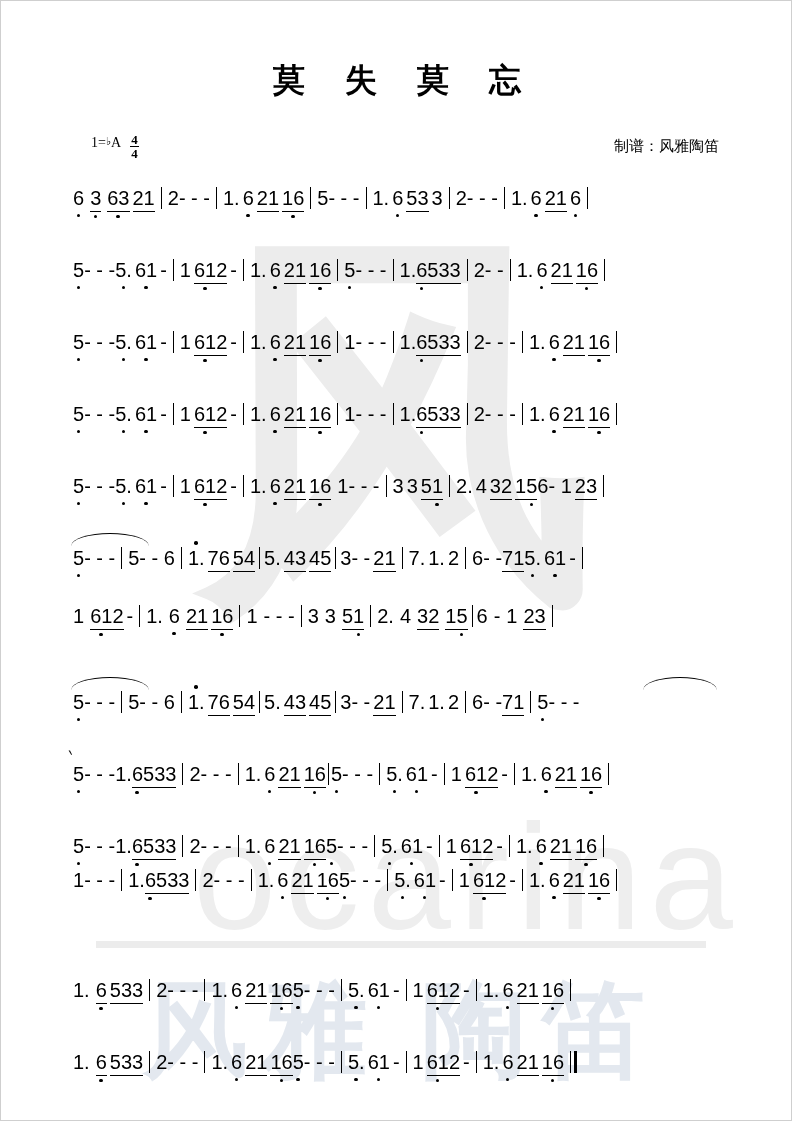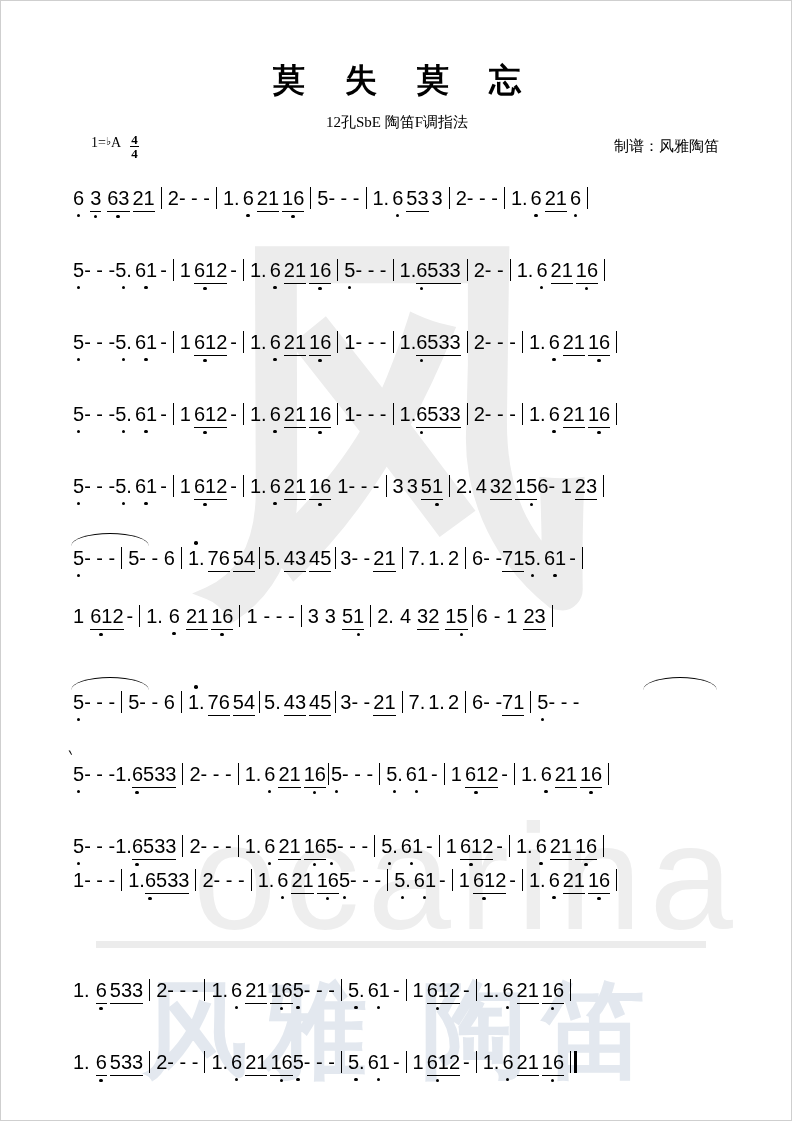--- a/index.html
+++ b/index.html
@@ -187,21 +187,20 @@
   <div class="watermark">
     <div class="wm-seal">风</div>
     <div class="wm-ocarina">ocarina</div>
     <div class="wm-rule"></div>
     <div class="wm-bottom">风雅  陶笛</div>
   </div>
 
   <div class="content">
 
     <div class="title">莫 失 莫 忘</div>
-    <div class="subtitle">12孔SbE 陶笛F调指法</div>
 
     <div class="keysig">
       <span>1=</span>
         <span class="flat">♭</span>
         <span>A</span>
       <span class="meter">
         <span class="num">4</span>
         <span class="den">4</span>
       </span>
     </div>

